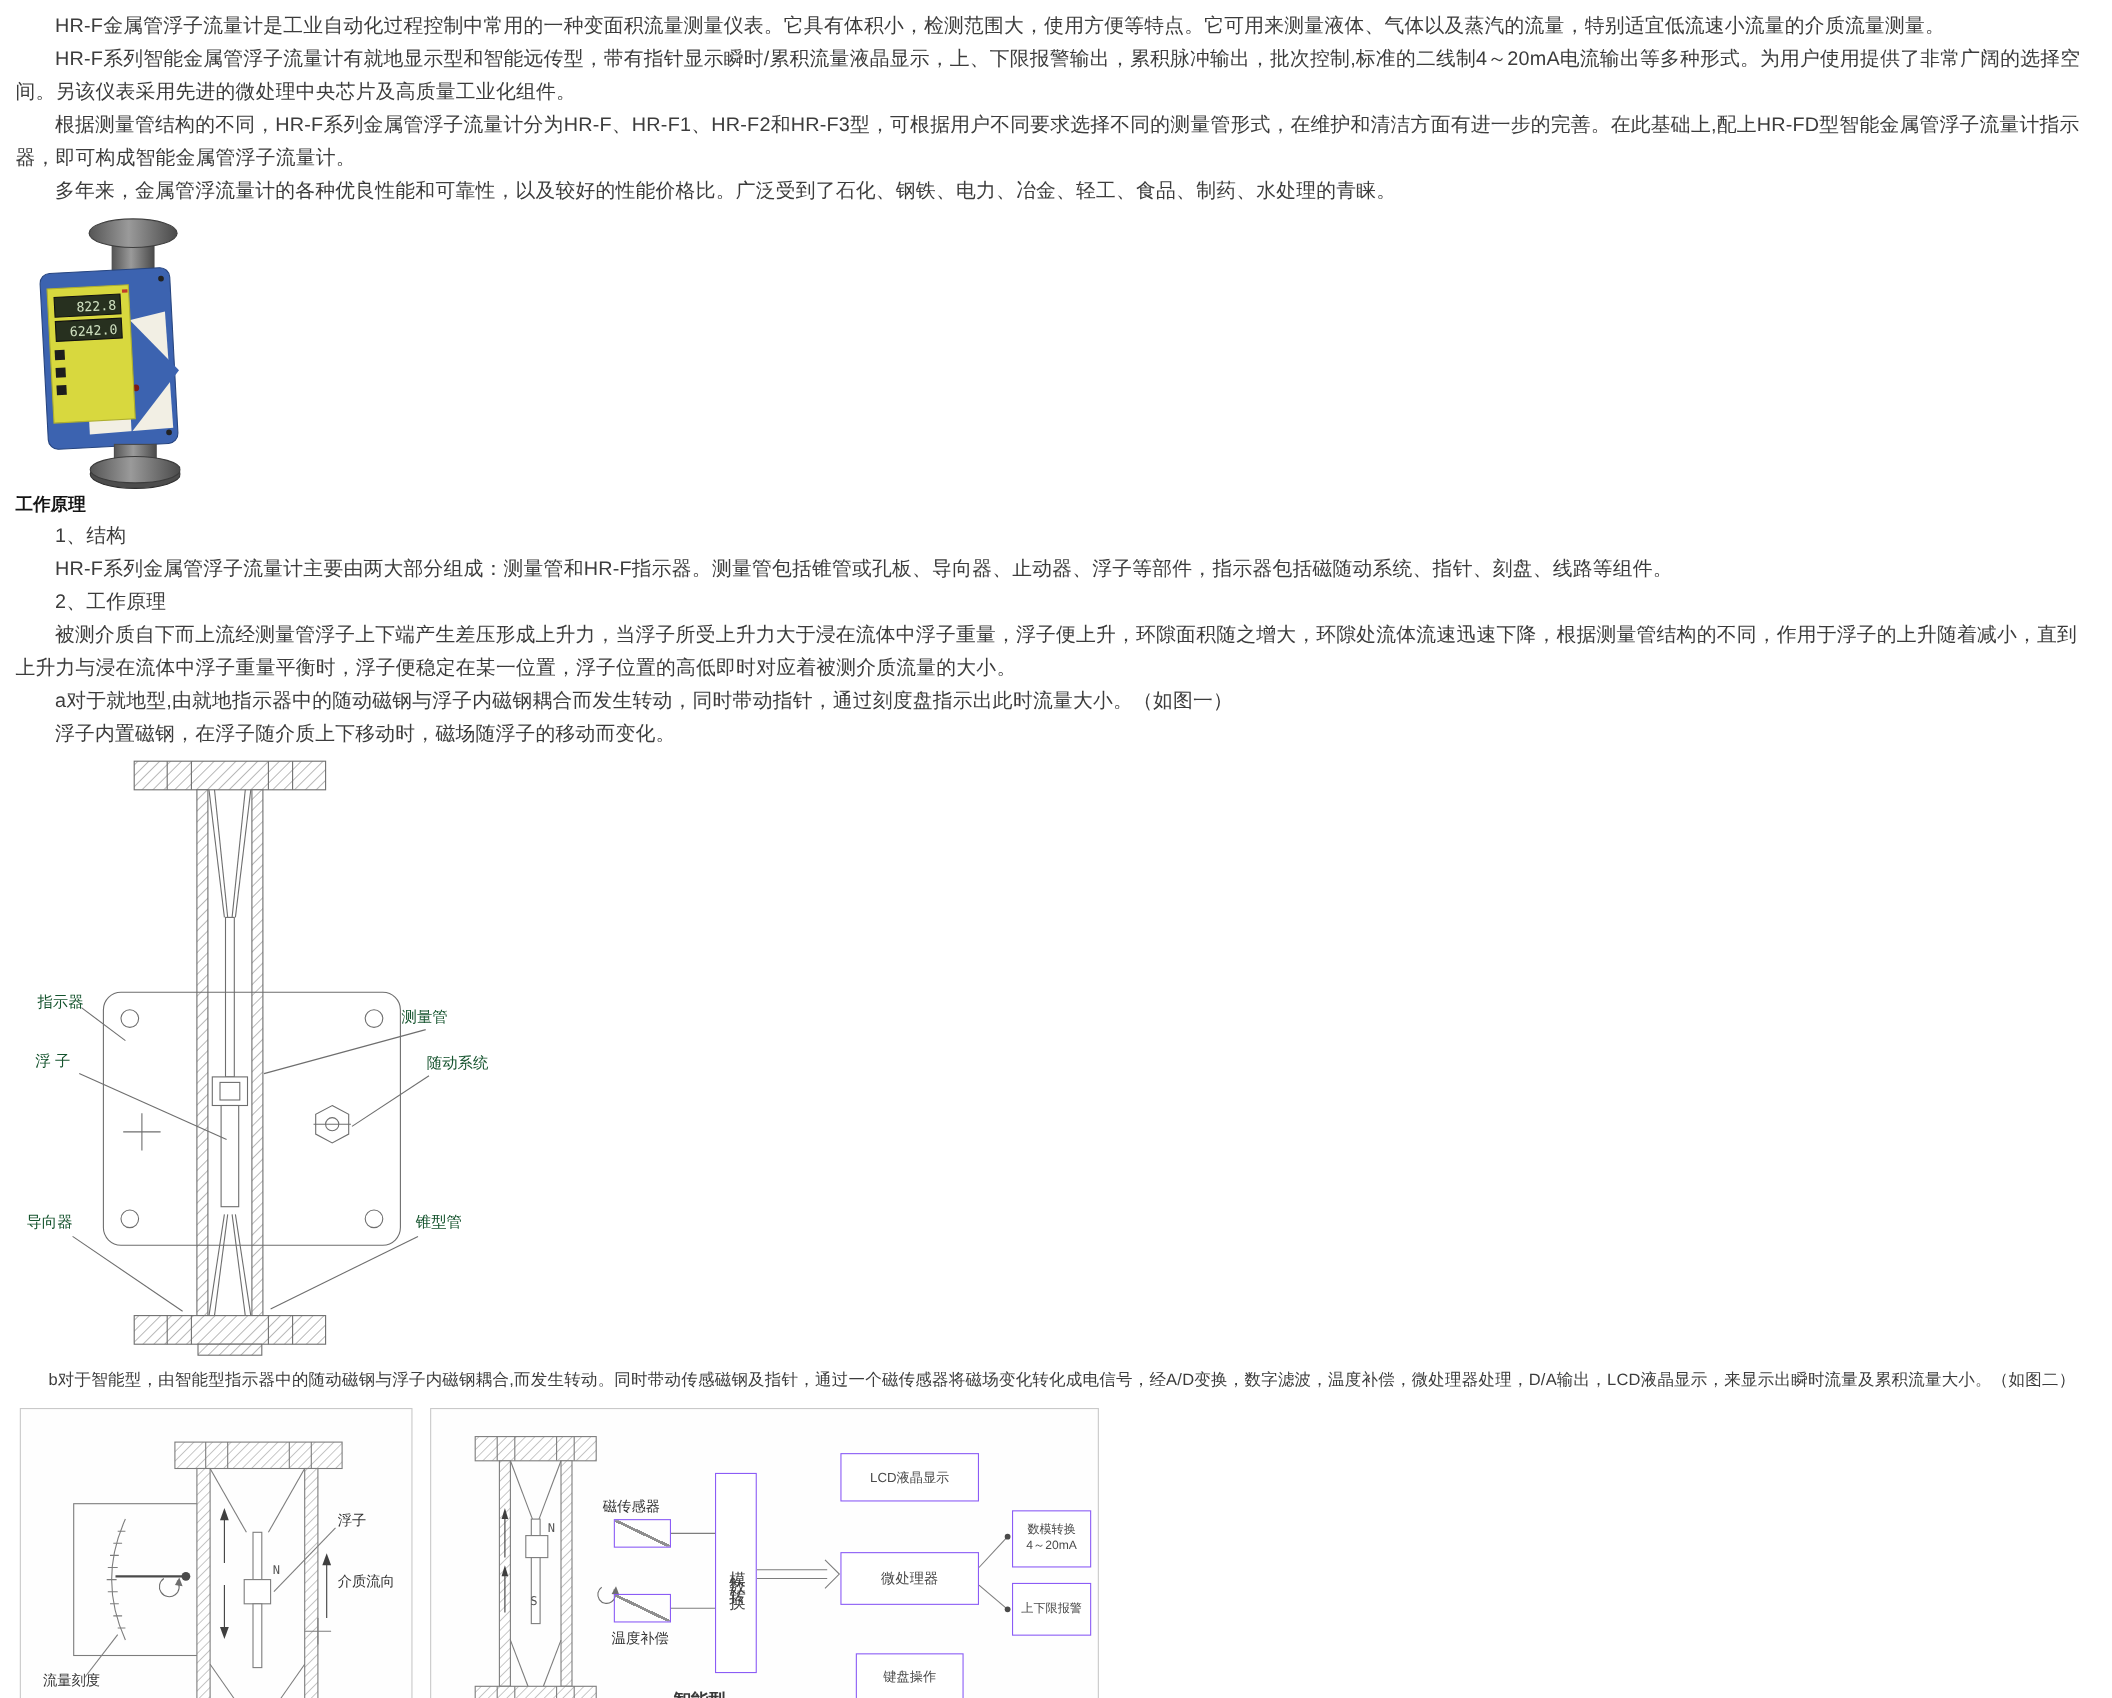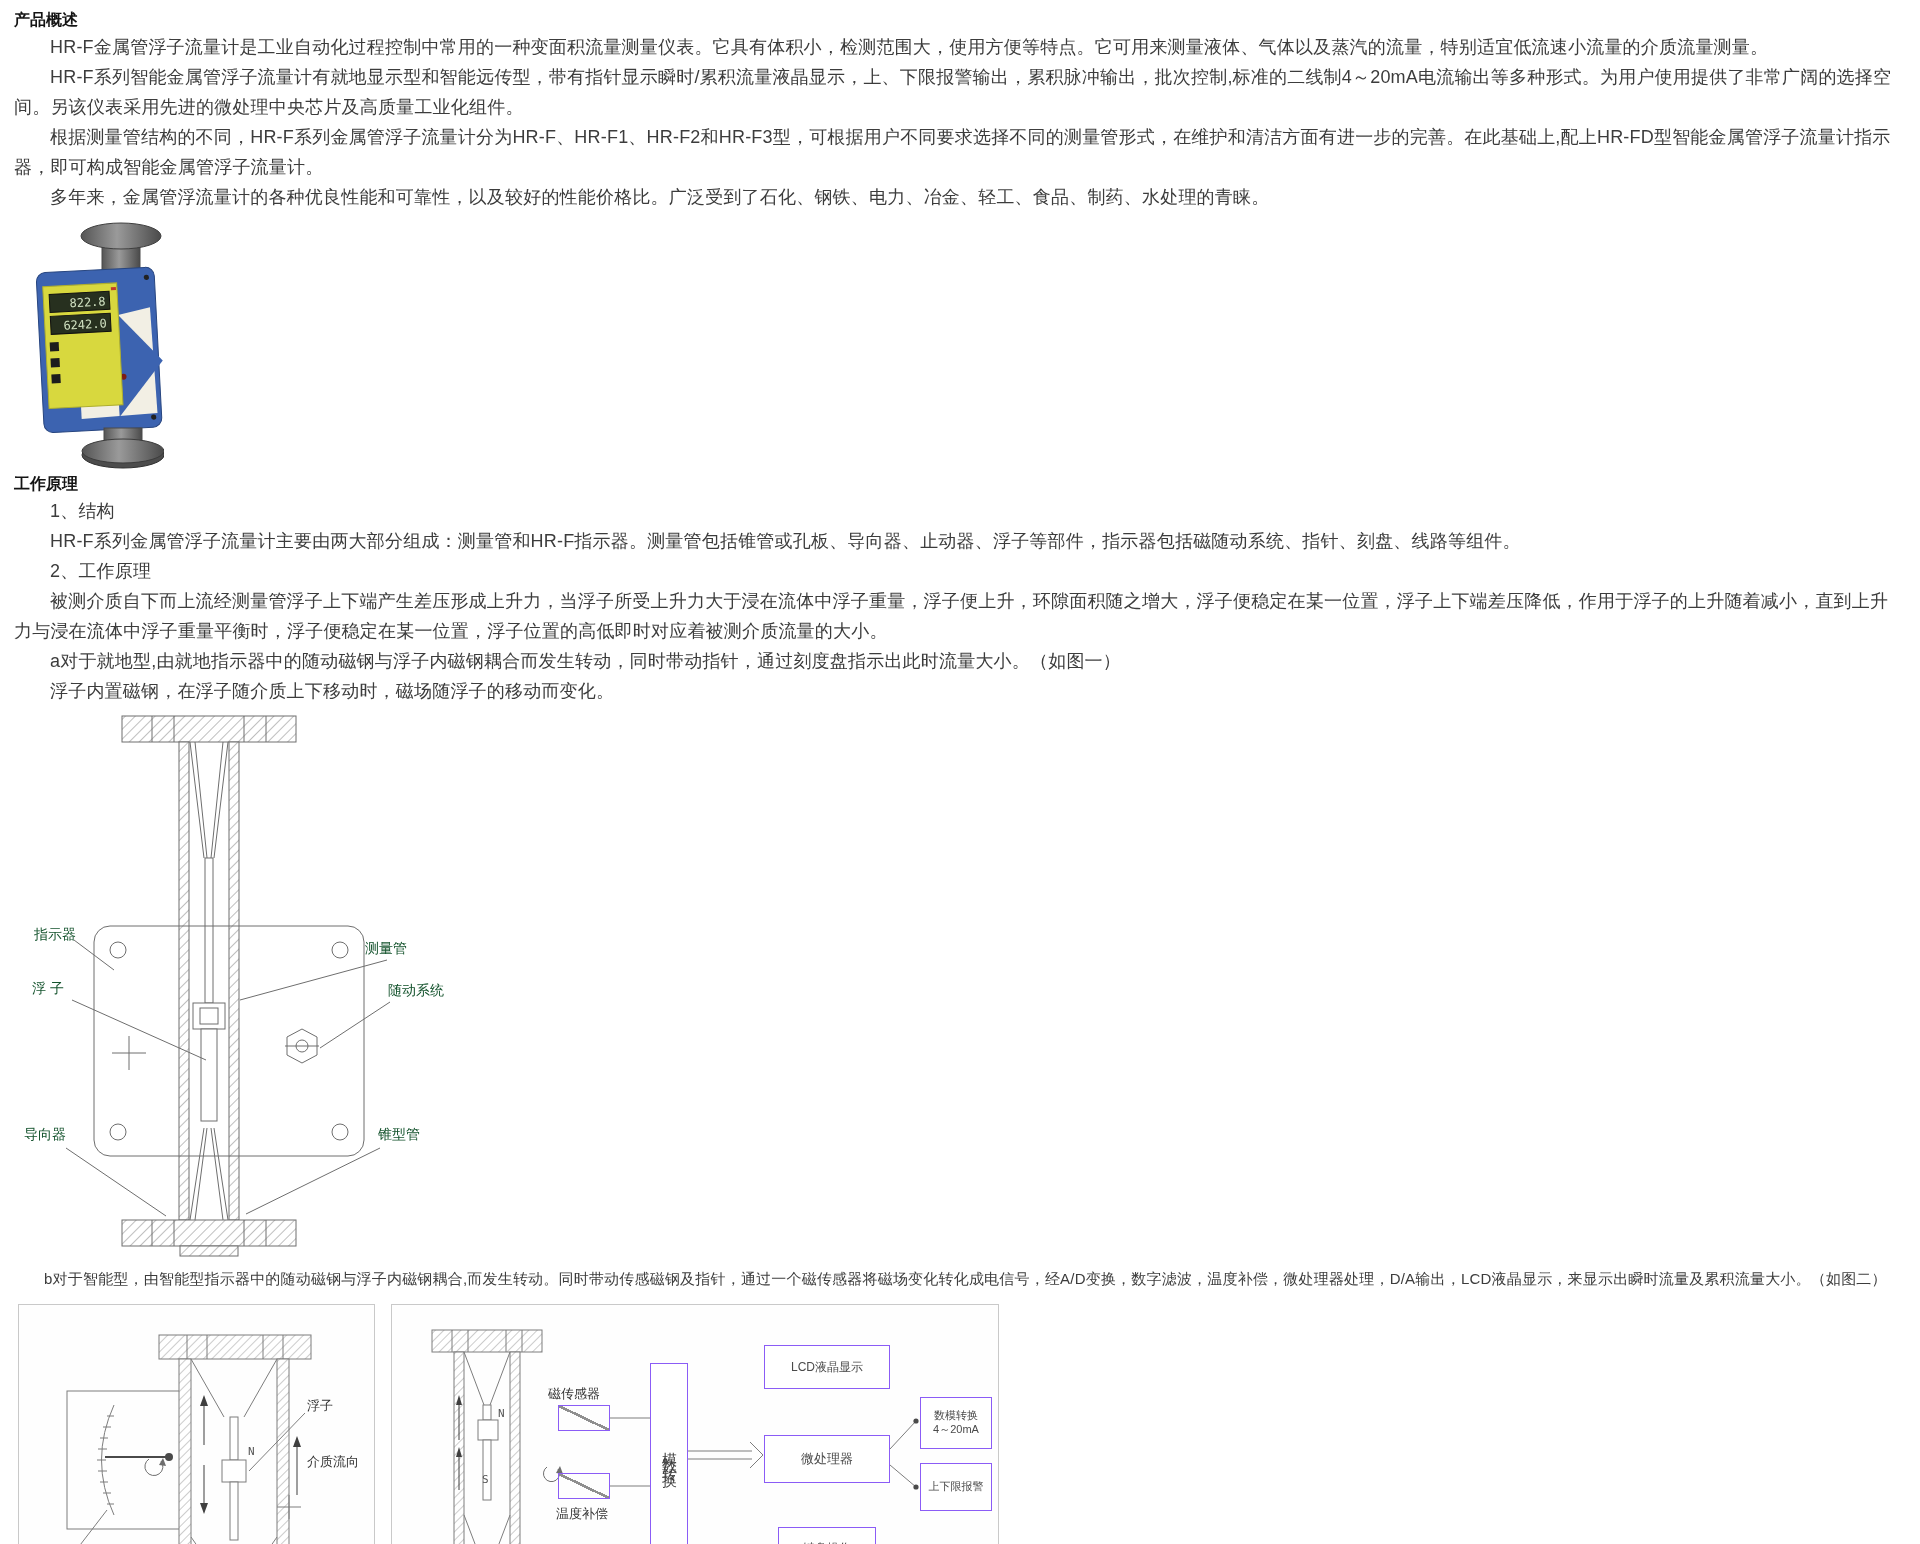--- a/index.html
+++ b/index.html
@@ -35,21 +35,20 @@
   .vtext { writing-mode:vertical-rl; text-orientation:upright; letter-spacing:7px; font-size:15px; color:#3e3e3e; }
   .twoLine { flex-direction:column; font-size:11px; }
   .conn { position:absolute; left:0; top:0; z-index:1; }
   svg text { font-family:"DejaVu Sans Mono","Liberation Mono",monospace; }
 </style>
 </head>
 <body>
 
 <div class="page">
 
-  <div class="h">产品概述</div>
   <p class="t">HR-F金属管浮子流量计是工业自动化过程控制中常用的一种变面积流量测量仪表。它具有体积小，检测范围大，使用方便等特点。它可用来测量液体、气体以及蒸汽的流量，特别适宜低流速小流量的介质流量测量。</p>
   <p class="t">HR-F系列智能金属管浮子流量计有就地显示型和智能远传型，带有指针显示瞬时/累积流量液晶显示，上、下限报警输出，累积脉冲输出，批次控制,标准的二线制4～20mA电流输出等多种形式。为用户使用提供了非常广阔的选择空间。另该仪表采用先进的微处理中央芯片及高质量工业化组件。</p>
   <p class="t">根据测量管结构的不同，HR-F系列金属管浮子流量计分为HR-F、HR-F1、HR-F2和HR-F3型，可根据用户不同要求选择不同的测量管形式，在维护和清洁方面有进一步的完善。在此基础上,配上HR-FD型智能金属管浮子流量计指示器，即可构成智能金属管浮子流量计。</p>
   <p class="t">多年来，金属管浮流量计的各种优良性能和可靠性，以及较好的性能价格比。广泛受到了石化、钢铁、电力、冶金、轻工、食品、制药、水处理的青睐。</p>
 
   <div class="photo-wrap">
     <svg width="142" height="252" viewBox="0 0 142 252">
       <defs>
         <linearGradient id="gm" x1="0" y1="0" x2="1" y2="0">
           <stop offset="0" stop-color="#555"></stop>
@@ -99,21 +98,21 @@
         <ellipse cx="101" cy="237" rx="41" ry="13" fill="#4c4c4c" stroke="#2f2f2f"></ellipse>
         <ellipse cx="101" cy="233" rx="41" ry="12" fill="url(#gm)" stroke="#3c3c3c"></ellipse>
       </g>
     </svg>
   </div>
 
   <div class="h">工作原理</div>
   <p class="t">1、结构</p>
   <p class="t">HR-F系列金属管浮子流量计主要由两大部分组成：测量管和HR-F指示器。测量管包括锥管或孔板、导向器、止动器、浮子等部件，指示器包括磁随动系统、指针、刻盘、线路等组件。</p>
   <p class="t">2、工作原理</p>
-  <p class="t">被测介质自下而上流经测量管浮子上下端产生差压形成上升力，当浮子所受上升力大于浸在流体中浮子重量，浮子便上升，环隙面积随之增大，浮子便稳定在某一位置，浮子上下端差压降低，作用于浮子的上升随着减小，直到上升力与浸在流体中浮子重量平衡时，浮子便稳定在某一位置，浮子位置的高低即时对应着被测介质流量的大小。</p>
+  <p class="t">被测介质自下而上流经测量管浮子上下端产生差压形成上升力，当浮子所受上升力大于浸在流体中浮子重量，浮子便上升，环隙面积随之增大，环隙处流体流速迅速下降，根据测量管结构的不同，作用于浮子的上升随着减小，直到上升力与浸在流体中浮子重量平衡时，浮子便稳定在某一位置，浮子位置的高低即时对应着被测介质流量的大小。</p>
   <p class="t">a对于就地型,由就地指示器中的随动磁钢与浮子内磁钢耦合而发生转动，同时带动指针，通过刻度盘指示出此时流量大小。（如图一）</p>
   <p class="t">浮子内置磁钢，在浮子随介质上下移动时，磁场随浮子的移动而变化。</p>
 
   <div class="diagram1">
     <svg width="470" height="556" viewBox="0 0 470 556">
       <defs>
         <pattern id="hatchA" patternUnits="userSpaceOnUse" width="7" height="7" patternTransform="rotate(45)">
           <rect width="7" height="7" fill="#fff"></rect>
           <line x1="0" y1="0" x2="0" y2="7" stroke="#8a8a8a" stroke-width="1.1"></line>
         </pattern>

